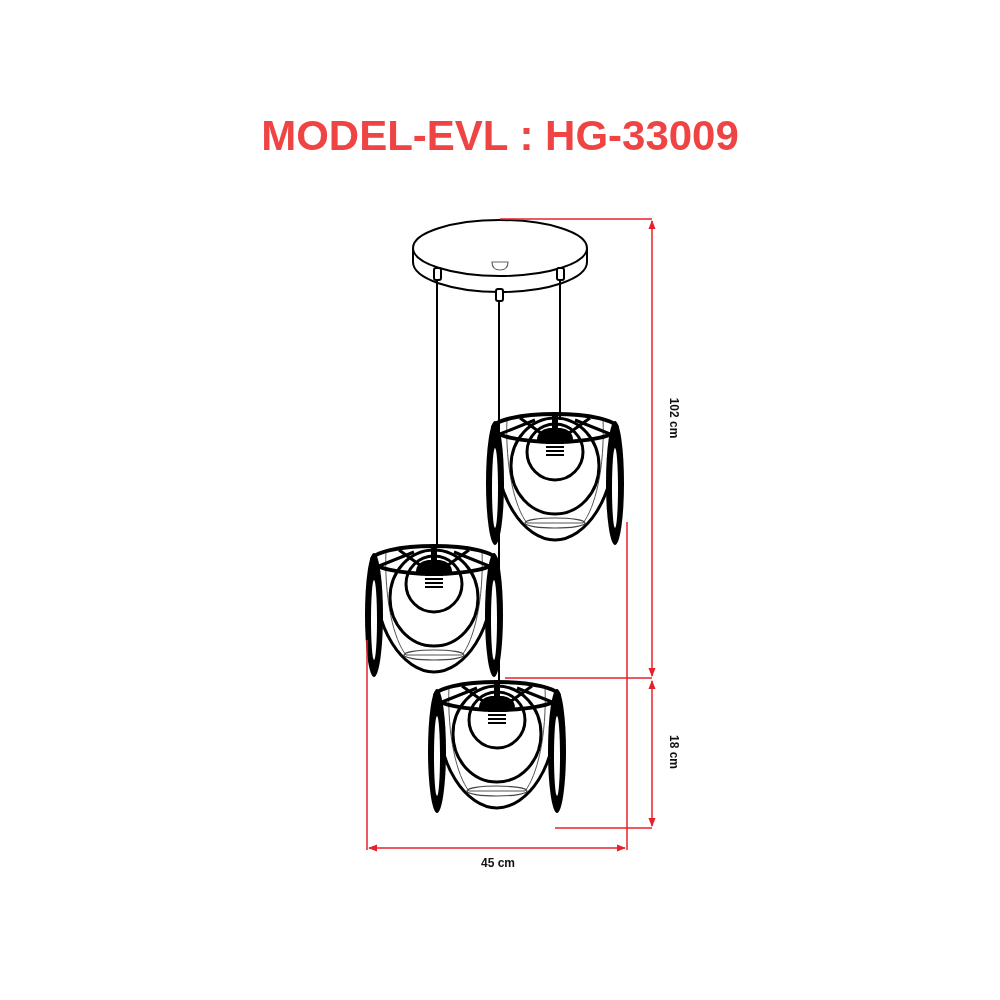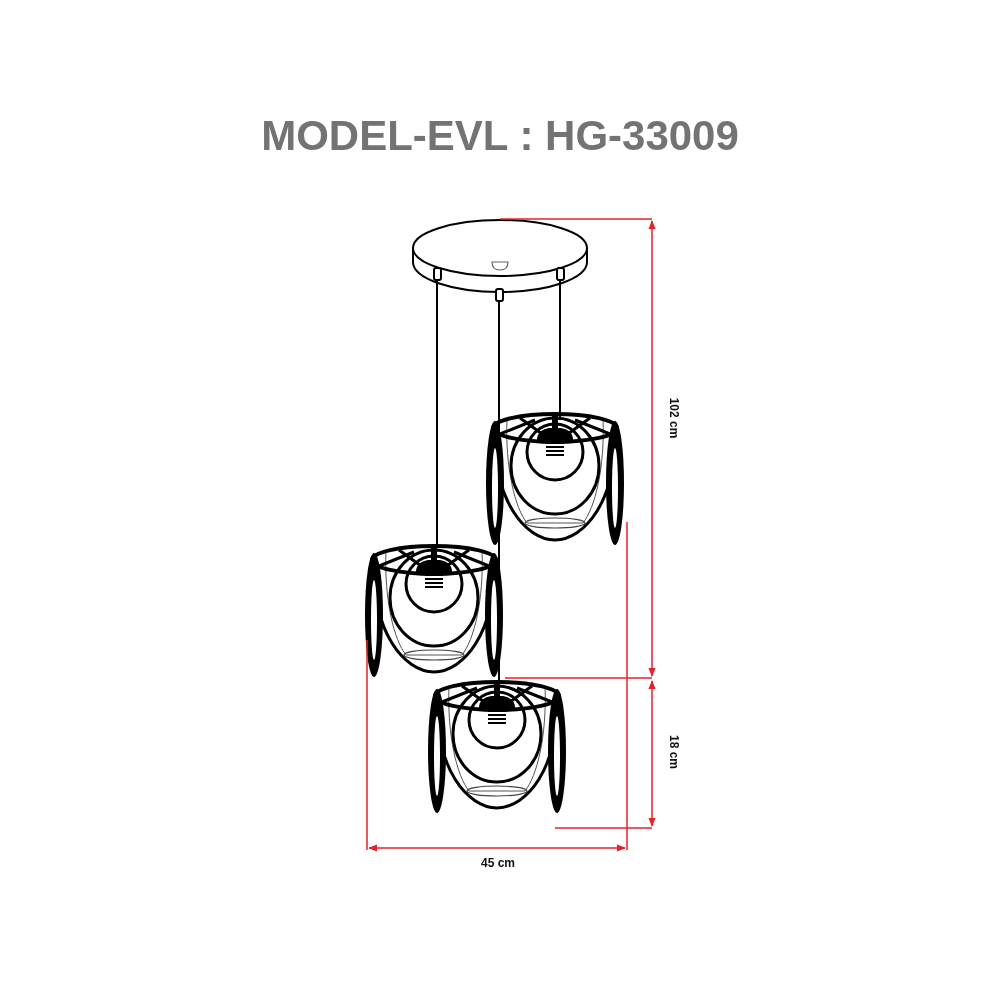--- a/index.html
+++ b/index.html
@@ -1,20 +1,20 @@
 <!DOCTYPE html>
 <html><head>
   <meta charset="utf-8">
   <style>
     html, body { margin: 0; padding: 0; background: #ffffff; }
     body { width: 1000px; height: 1000px; position: relative; overflow: hidden; }
     .title {
       position: absolute; left: 0; top: 112px; width: 1000px; text-align: center;
       font-family: "Liberation Sans", sans-serif; font-weight: bold; font-size: 42px;
-      color: #737373; letter-spacing: 0px;
+      color: #ef4444; letter-spacing: 0px;
     }
     svg { position: absolute; left: 0; top: 0; }
     .dimlabel { font-family: "Liberation Sans", sans-serif; font-weight: bold; font-size: 12px; fill: #111111; }
   </style>
 </head>
 <body>
 
 <div class="title">MODEL-EVL : HG-33009</div>
 
 <svg width="1000" height="1000" viewBox="0 0 1000 1000">

